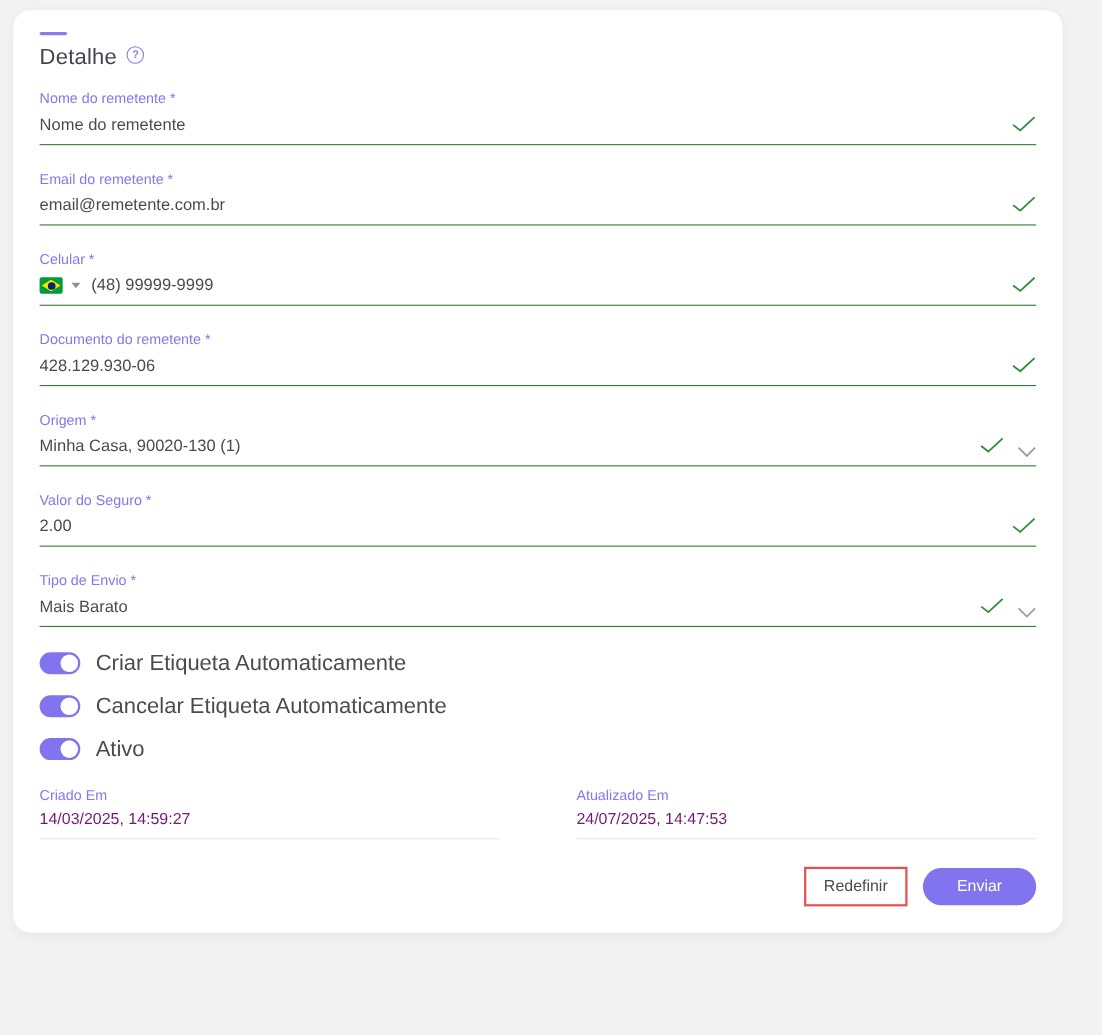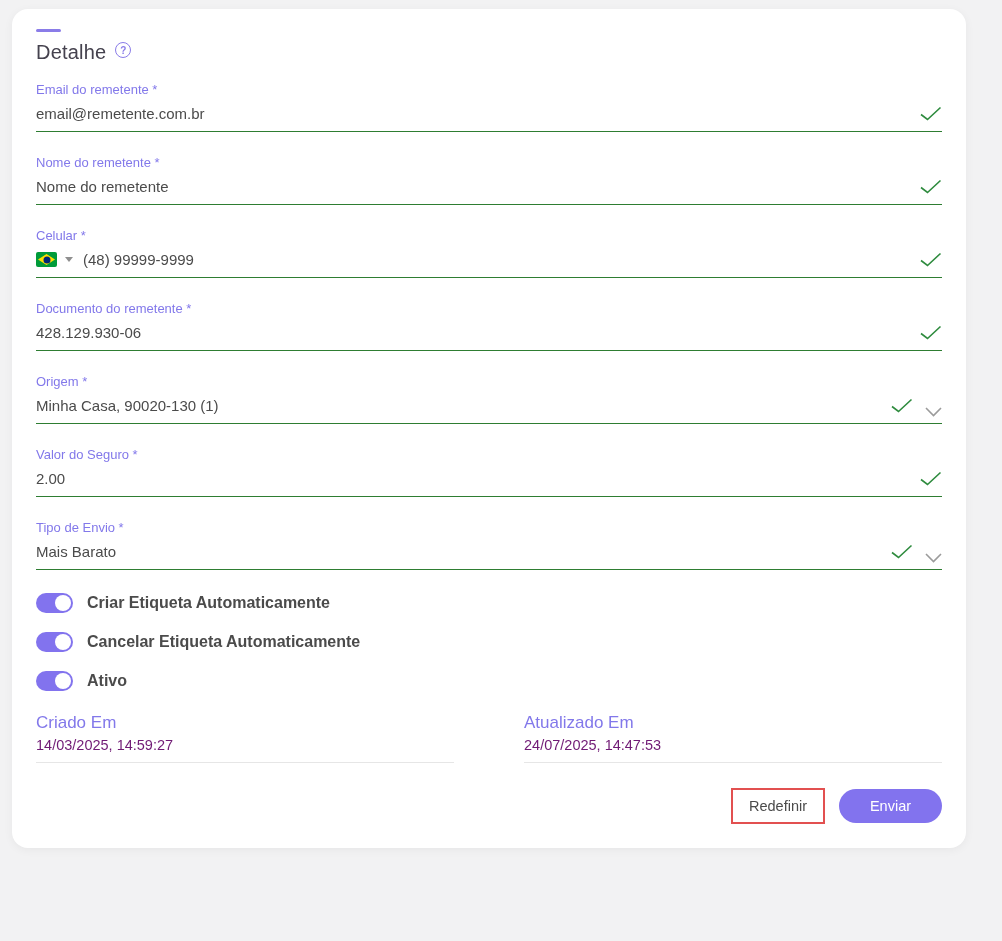--- a/index.html
+++ b/index.html
@@ -103,29 +103,29 @@
     cursor: pointer;
     flex: 0 0 auto;
   }
   .toggle .knob {
     position: absolute;
     right: 2px; top: 2px;
     width: 16px; height: 16px;
     background: #ffffff;
     border-radius: 50%;
   }
-  .toggle-label { font-size: 16px; color: #4b4b4b; font-weight: bold; }
+  .toggle-label { font-size: 20px; color: #4b4b4b; }
   .timestamps {
     display: grid;
     grid-template-columns: 1fr 1fr;
     column-gap: 70px;
     margin-top: 24px;
   }
   .ts-field { border-bottom: 1px solid #e6e6e6; padding-bottom: 7px; }
-  .ts-label { font-size: 17px; color: #8278ea; margin-bottom: 5px; line-height: 16px; }
+  .ts-label { font-size: 13px; color: #8278ea; margin-bottom: 5px; line-height: 16px; }
   .ts-value { font-size: 14.5px; color: #701a75; line-height: 19px; }
   .actions {
     display: flex; justify-content: flex-end; align-items: center;
     gap: 14px; margin-top: 25px;
   }
   .annotation-box {
     border: 2px solid #e25050;
     padding: 2px;
     background: #ffffff;
   }
@@ -154,34 +154,34 @@
 <div class="card">
 
   <div class="accent-dash"></div>
 
   <div class="title-row">
     <div class="page-title">Detalhe</div>
     <span class="help-icon">?</span>
   </div>
 
   <div class="field">
+    <div class="field-label">Nome do remetente *</div>
+    <input class="field-input" value="Nome do remetente" style="">
+    <div class="field-icons">
+      <span>
+        <svg width="22" height="15" viewBox="0 0 22 15">
+            <path d="M1 8.5 L7.5 13.5 L20.5 1.5" fill="none" stroke="#2e8b3e" stroke-width="1.6"></path>
+          </svg>
+      </span>
+    </div>
+  </div>
+
+  <div class="field">
     <div class="field-label">Email do remetente *</div>
     <input class="field-input" value="email@remetente.com.br" style="">
-    <div class="field-icons">
-      <span>
-        <svg width="22" height="15" viewBox="0 0 22 15">
-            <path d="M1 8.5 L7.5 13.5 L20.5 1.5" fill="none" stroke="#2e8b3e" stroke-width="1.6"></path>
-          </svg>
-      </span>
-    </div>
-  </div>
-
-  <div class="field">
-    <div class="field-label">Nome do remetente *</div>
-    <input class="field-input" value="Nome do remetente" style="">
     <div class="field-icons">
       <span>
         <svg width="22" height="15" viewBox="0 0 22 15">
             <path d="M1 8.5 L7.5 13.5 L20.5 1.5" fill="none" stroke="#2e8b3e" stroke-width="1.6"></path>
           </svg>
       </span>
     </div>
   </div>
 
   <div class="field">

